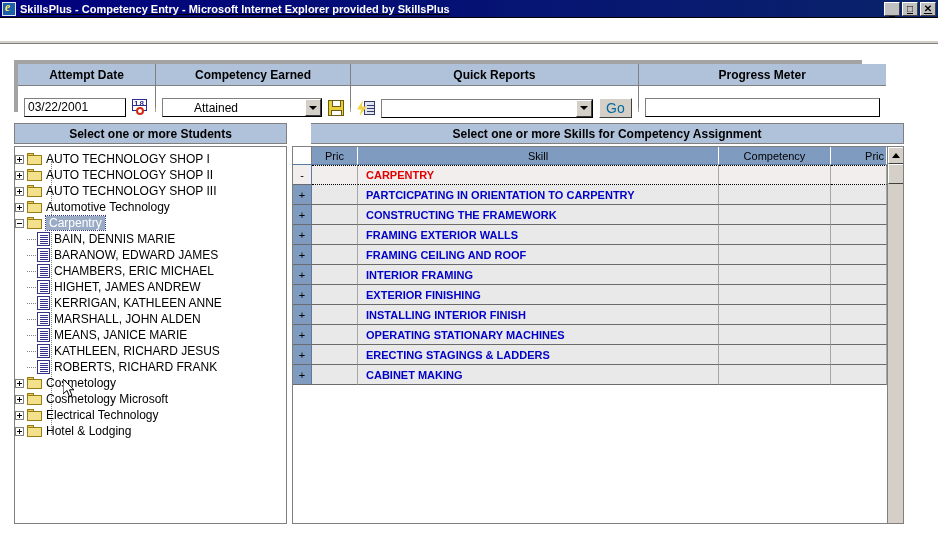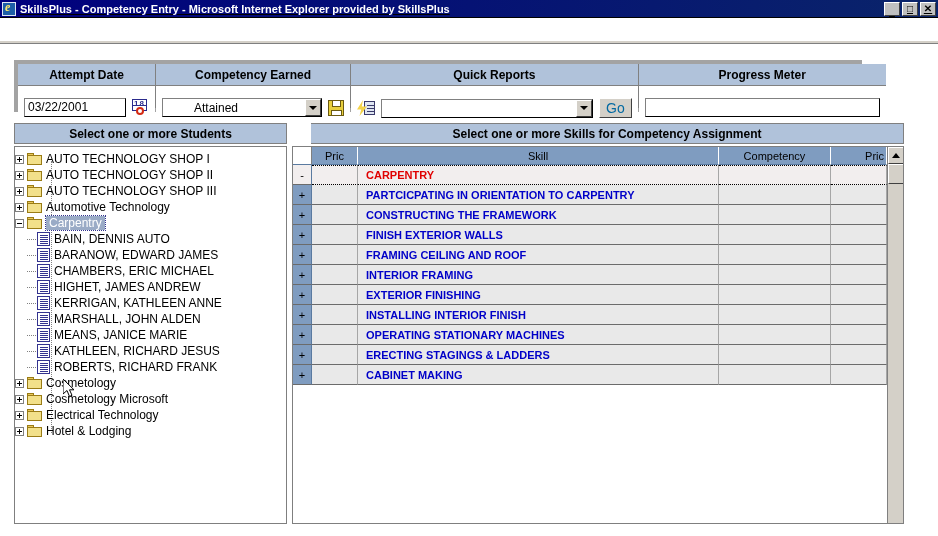--- a/index.html
+++ b/index.html
@@ -475,21 +475,21 @@
                   <div class="folder">
                     <div class="tab"></div>
                     <div class="body"></div>
                   </div>
                   <span class="tlabel">Carpentry</span>
                 </div>
                 <div class="tnode">
                   <div class="spacer-ex"></div>
                   <div class="tline-h"></div>
                   <div class="doc"></div>
-                  <span class="tlabel">BAIN, DENNIS AUTO</span>
+                  <span class="tlabel">BAIN, DENNIS MARIE</span>
                 </div>
                 <div class="tnode">
                   <div class="spacer-ex"></div>
                   <div class="tline-h"></div>
                   <div class="doc"></div>
                   <span class="tlabel">BARANOW, EDWARD JAMES</span>
                 </div>
                 <div class="tnode">
                   <div class="spacer-ex"></div>
                   <div class="tline-h"></div>
@@ -598,21 +598,21 @@
                 <div class="grow">
                   <div class="gc expc col-exp">+</div>
                   <div class="gc order col-order"></div>
                   <div class="gc skill col-skill">CONSTRUCTING THE FRAMEWORK</div>
                   <div class="gc comp col-comp"></div>
                   <div class="gc pric col-pric"></div>
                 </div>
                 <div class="grow">
                   <div class="gc expc col-exp">+</div>
                   <div class="gc order col-order"></div>
-                  <div class="gc skill col-skill">FINISH EXTERIOR WALLS</div>
+                  <div class="gc skill col-skill">FRAMING EXTERIOR WALLS</div>
                   <div class="gc comp col-comp"></div>
                   <div class="gc pric col-pric"></div>
                 </div>
                 <div class="grow">
                   <div class="gc expc col-exp">+</div>
                   <div class="gc order col-order"></div>
                   <div class="gc skill col-skill">FRAMING CEILING AND ROOF</div>
                   <div class="gc comp col-comp"></div>
                   <div class="gc pric col-pric"></div>
                 </div>

